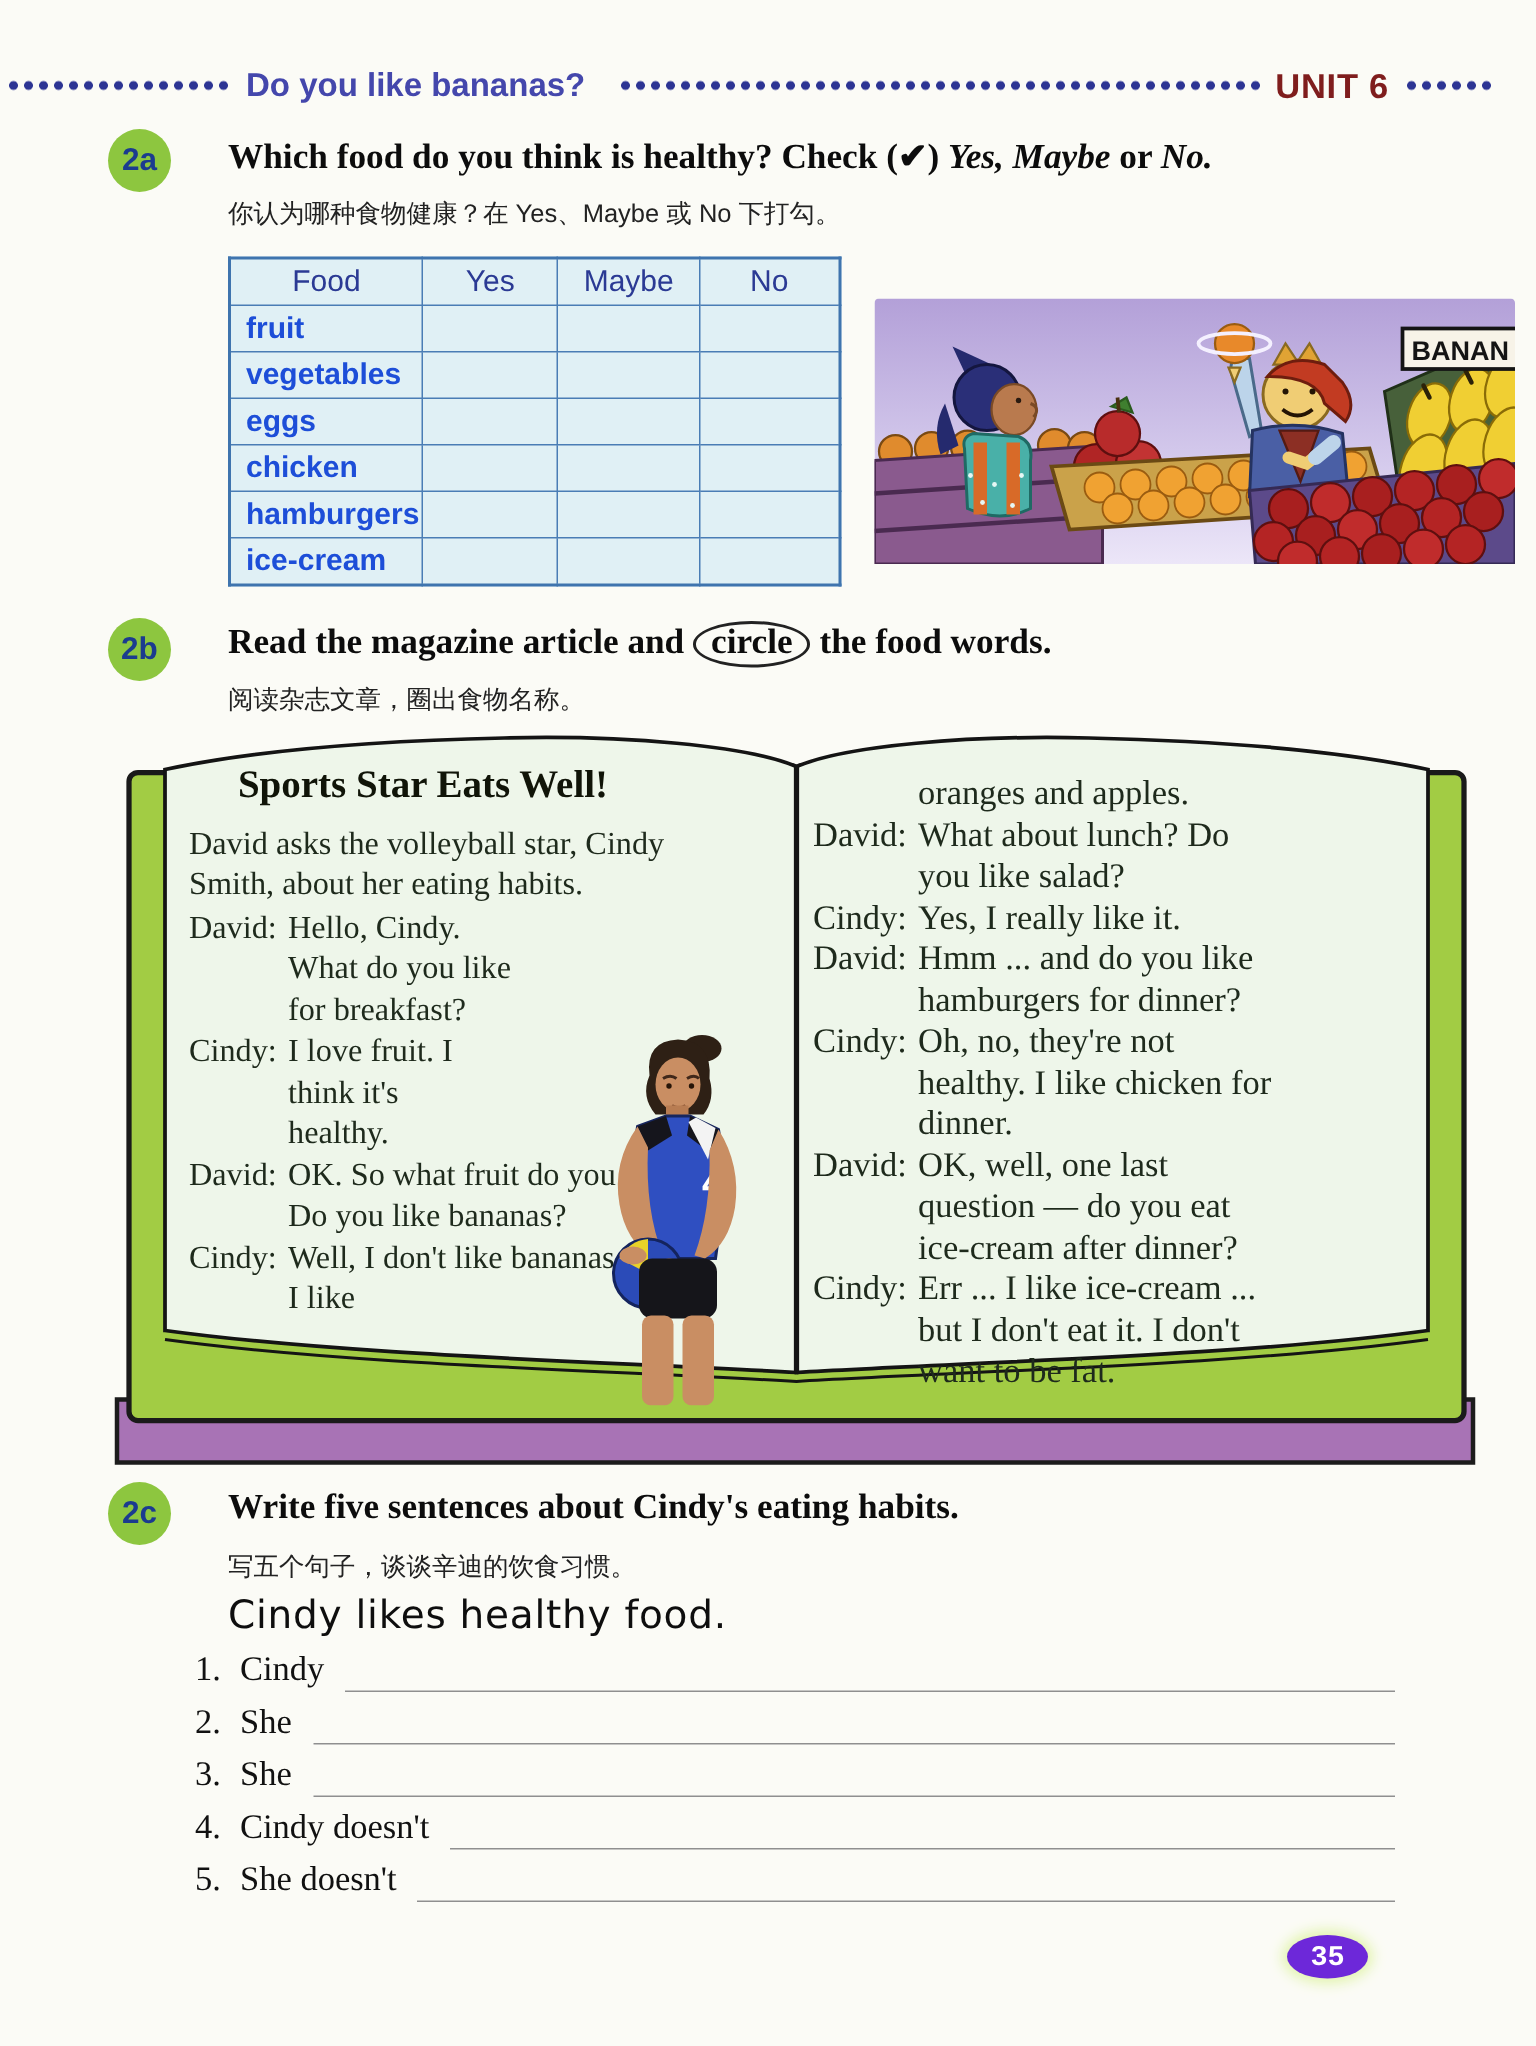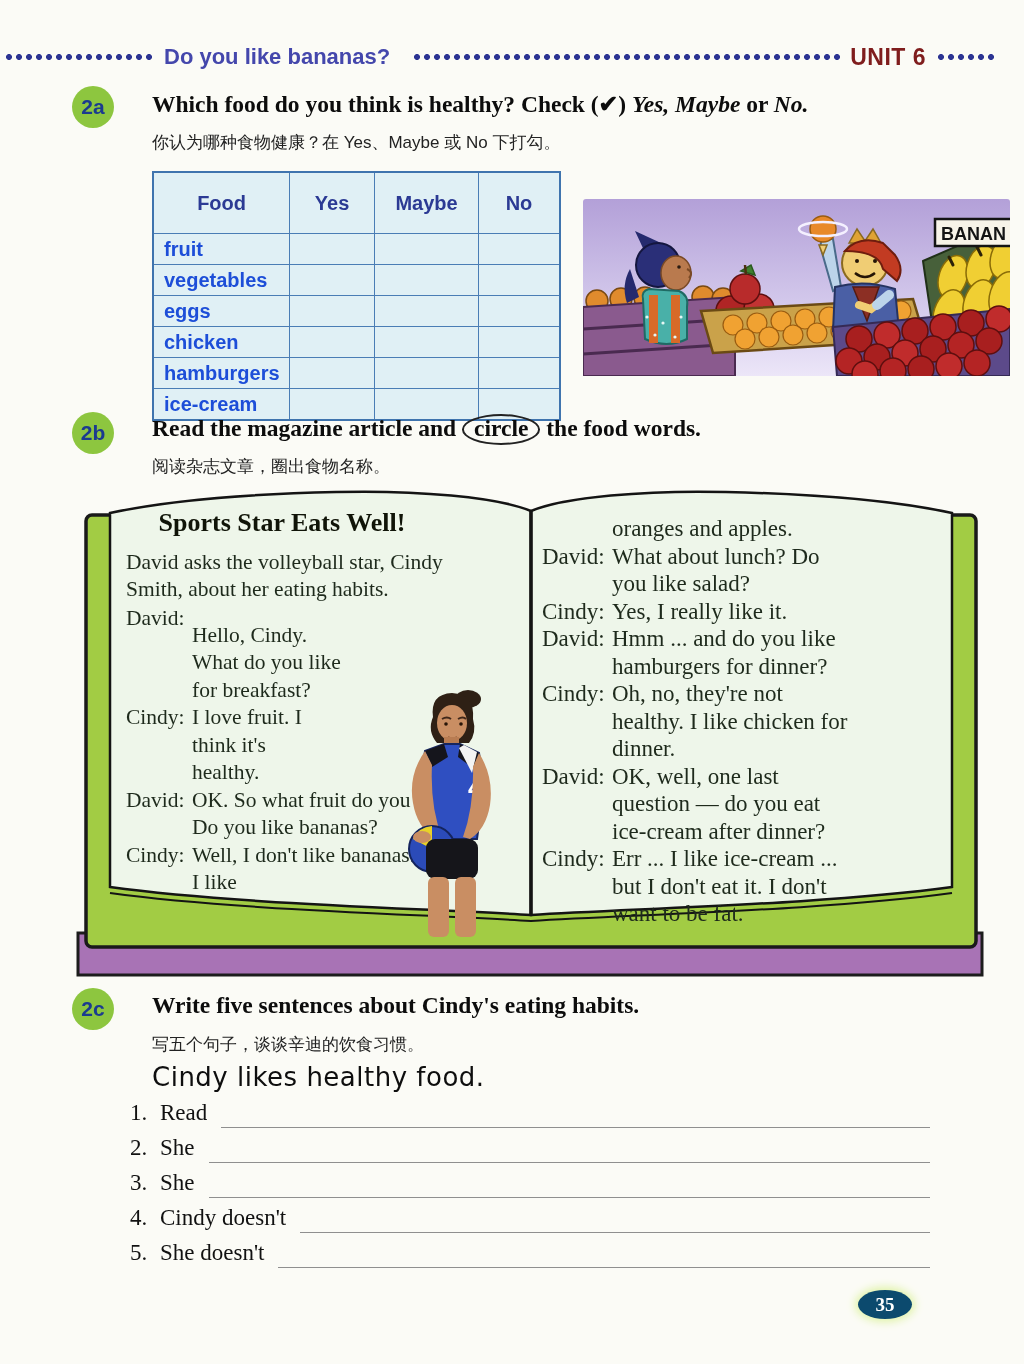--- a/index.html
+++ b/index.html
@@ -24,58 +24,58 @@
          font-family:"Liberation Sans",sans-serif;font-weight:800;font-size:21px;color:#1b3b8f;}
   
   .sec-title{position:absolute;left:152px;font-size:23.5px;font-weight:700;color:#0c0c0c;white-space:nowrap;}
   .sec-zh{position:absolute;left:152px;font-size:17px;color:#222;font-family:"Liberation Sans",sans-serif;}
   .it{font-style:italic;}
   .circled{display:inline-block;border:2px solid #222;border-radius:50%;padding:0 10px 2px 10px;line-height:1.05;}
   
   .tbl{position:absolute;left:152px;top:171px;width:409px;border:2px solid #3f74ae;background:#e0f0f5;
        border-collapse:collapse;font-family:"Liberation Sans",sans-serif;}
   .tbl td,.tbl th{border:1.6px solid #4a7db5;height:30px;padding:0 0 0 10px;text-align:left;}
-  .tbl th{color:#2b3a94;font-size:20px;font-weight:700;text-align:center;padding:15px;}
+  .tbl th{color:#2b3a94;font-size:20px;font-weight:400;text-align:center;padding:0;}
   .tbl td{color:#1d4ed8;font-size:20px;font-weight:600;}
   .c-food{width:122px;} .c-yes{width:88px;} .c-maybe{width:92px;} .c-no{width:91px;}
   
   .book{position:absolute;left:74px;top:487px;width:914px;height:492px;}
   .book svg.bg{position:absolute;left:0;top:0;}
   .lp{position:absolute;left:52px;top:22px;width:332px;font-size:21.5px;line-height:27.5px;color:#1e2a1c;}
   .rp{position:absolute;left:468px;top:28px;width:368px;font-size:23px;line-height:27.5px;color:#1e2a1c;}
   .art-title{text-align:center;font-size:26px;font-weight:800;color:#101408;margin:0 20px 12px 0;}
   .intro{width:330px;margin-bottom:1px;}
   .drow{display:flex;}
   .spk{flex:none;width:66px;font-weight:400;}
   .rp .spk{width:70px;}
   .speech{flex:1;}
   .lp .drow:nth-of-type(1) .speech{max-width:206px;}
   .lp .drow:nth-of-type(2) .speech{max-width:172px;}
-  .lp .drow:nth-of-type(3) .speech{max-width:152px;margin-top:17px;}
+  .lp .drow:nth-of-type(3) .speech{max-width:152px;}
   .lp .drow:nth-of-type(4) .speech{max-width:122px;}
   .rp .drow:nth-of-type(1) .speech{margin-left:70px;}
   .rp .drow:nth-of-type(2) .speech{max-width:216px;}
   .rp .drow:nth-of-type(4) .speech{max-width:224px;}
   .rp .drow:nth-of-type(5) .speech{max-width:238px;}
   .rp .drow:nth-of-type(6) .speech{max-width:226px;}
   .rp .drow:nth-of-type(7) .speech{max-width:242px;}
   .photo{position:absolute;left:306px;top:200px;}
   
   .example{position:absolute;left:152px;top:1062px;font-family:"DejaVu Sans",sans-serif;
            font-size:26px;letter-spacing:.5px;color:#0e0e0e;}
   .wlist{position:absolute;left:130px;top:1100px;width:800px;}
   .wrow{display:flex;align-items:baseline;height:35px;font-size:23px;color:#111;}
   .wnum{width:30px;flex:none;}
   .wpre{flex:none;white-space:nowrap;}
   .wline{flex:1;border-bottom:1.5px solid #8f8f8f;height:1px;align-self:flex-end;margin:0 0 7px 14px;}
   
   .pagenum{position:absolute;left:858px;top:1290px;width:54px;height:29px;border-radius:50%;
-           background:#0c4a6e;box-shadow:0 0 9px 3px #e0f3a9;
+           background:#6d28d9;box-shadow:0 0 9px 3px #e0f3a9;
            display:flex;align-items:center;justify-content:center;
-           font-family:Liberation Serif, serif;font-weight:800;font-size:19px;color:#ffffff;}
+           font-family:Liberation Mono, monospace;font-weight:800;font-size:19px;color:#ffffff;}
   .illus{position:absolute;left:583px;top:199px;}
 </style>
 </head>
 <body>
 
 <div class="hdr">
   <div class="dots d1"></div>
   <span class="hdr-title">Do you like bananas?</span>
   <div class="dots d2"></div>
   <span class="hdr-unit">UNIT 6</span>
@@ -367,21 +367,21 @@
 
 <div class="badge" style="left:72px;top:988px;">2c</div>
 <div class="sec-title" style="top:992px;">Write five sentences about Cindy's eating habits.</div>
 <div class="sec-zh" style="top:1033px;">写五个句子，谈谈辛迪的饮食习惯。</div>
 
 <div class="example">Cindy likes healthy food.</div>
 
 <div class="wlist">
   <div class="wrow">
     <span class="wnum">1.</span>
-    <span class="wpre">Read</span>
+    <span class="wpre">Cindy</span>
     <span class="wline"></span>
   </div>
   <div class="wrow">
     <span class="wnum">2.</span>
     <span class="wpre">She</span>
     <span class="wline"></span>
   </div>
   <div class="wrow">
     <span class="wnum">3.</span>
     <span class="wpre">She</span>

